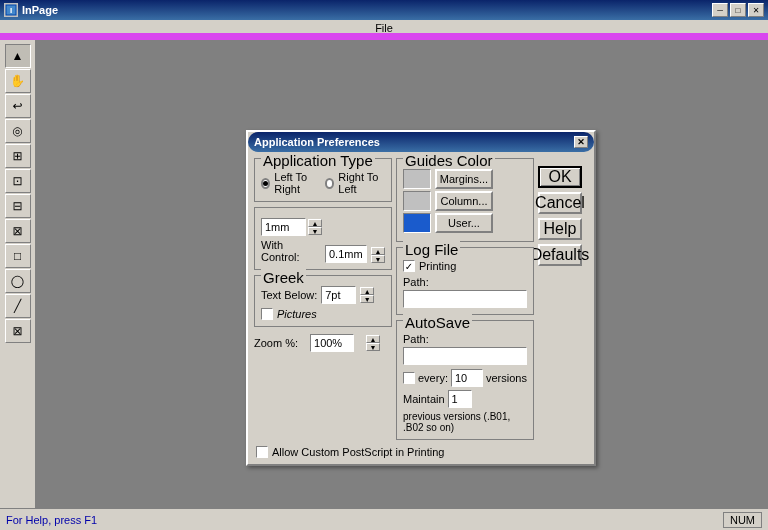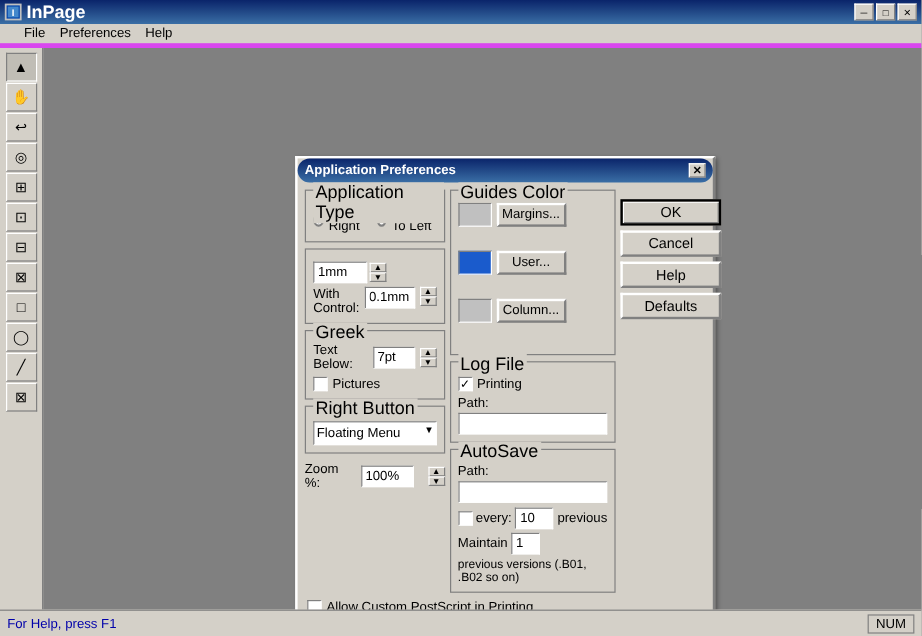--- a/index.html
+++ b/index.html
@@ -29,21 +29,21 @@
       margin-right: 4px;
       background: #c0c0c0;
       display: flex;
       align-items: center;
       justify-content: center;
       font-size: 9px;
       color: #333;
     }
     .title-bar-text {
       flex: 1;
-      font-size: 15px;
+      font-size: 11px;
       font-weight: bold;
     }
     .title-bar-controls {
       display: flex;
       gap: 2px;
     }
     .tb-btn {
       width: 16px;
       height: 14px;
       background: #d4d0c8;
@@ -59,22 +59,23 @@
     .tb-btn.close-btn {
       background: #d4d0c8;
     }
 
     
     .menu-bar {
       background: #d4d0c8;
       height: 20px;
       display: flex;
       align-items: center;
-      padding: 0 14px;
-      border-bottom: 4px solid #d946ef;
+      padding: 0 2px;
+      border-bottom: 7px solid #d946ef;
+      flex-direction: column;
     }
     .menu-item {
       padding: 2px 6px;
       font-size: 11px;
       cursor: pointer;
     }
 
     
     .main-area {
       display: flex;
@@ -203,26 +204,26 @@
     }
 
     
     .dialog-buttons {
       display: flex;
       flex-direction: column;
       gap: 4px;
       padding: 8px 6px 8px 0;
     }
     .win-btn {
-      width: 84px;
+      width: 44px;
       height: 22px;
       background: #d4d0c8;
       border: 2px solid;
       border-color: #ffffff #808080 #808080 #ffffff;
-      font-size: 12px;
+      font-size: 16px;
       cursor: pointer;
       display: flex;
       align-items: center;
       justify-content: center;
     }
     .win-btn.default-btn {
       border-color: #000000;
       border-width: 2px;
       box-shadow: inset 1px 1px 0 #fff, inset -1px -1px 0 #808080;
     }
@@ -308,21 +309,21 @@
     .color-swatch {
       width: 28px;
       height: 20px;
       border: 1px solid;
       border-color: #808080 #ffffff #ffffff #808080;
     }
     .swatch-row {
       display: flex;
       align-items: flex-start;
       gap: 4px;
-      margin-bottom: 20px;
+      margin-bottom: 2px;
     }
 
     
     .select-field {
       height: 20px;
       background: white;
       border: 1px solid;
       border-color: #808080 #ffffff #ffffff #808080;
       font-size: 11px;
       font-family: inherit;
@@ -431,57 +432,46 @@
             </div>
 
             <div class="section" style="padding-top: 8px;">
               <div style="display: flex; align-items: center; gap: 2px; margin-top: 2px;">
                 <input class="input-field" style="width: 45px;" value="1mm">
                 <div class="spin-btns">
                   <div class="spin-btn">▲</div>
                   <div class="spin-btn">▼</div>
                 </div>
               </div>
-              <div style="display: flex; align-items: flex-start; gap: 4px; margin-top: 3px;">
+              <div style="display: flex; align-items: flex-end; gap: 4px; margin-top: 3px;">
                 <span class="label-text">With Control:</span>
                 <input class="input-field" style="width: 42px;" value="0.1mm">
                 <div class="spin-btns">
                   <div class="spin-btn">▲</div>
                   <div class="spin-btn">▼</div>
                 </div>
               </div>
             </div>
 
             <div class="section" style="padding-top: 8px;">
               <span class="section-title">Greek</span>
               <div style="display: flex; align-items: center; gap: 4px; margin-top: 2px;">
                 <span class="label-text">Text Below:</span>
                 <input class="input-field" style="width: 35px;" value="7pt">
                 <div class="spin-btns">
                   <div class="spin-btn">▲</div>
                   <div class="spin-btn">▼</div>
                 </div>
               </div>
-              <div class="checkbox-row" style="margin-top: 4px;">
+              <div class="checkbox-row" style="margin-top: 4px; font-style: italic;">
                 <div class="checkbox-input"></div>
                 <span class="label-text">Pictures</span>
               </div>
             </div>
 
-            <div class="section" style="padding-top: 8px;">
-              <span class="section-title">Right Button</span>
-              <div class="select-wrapper" style="margin-top: 4px;">
-                <select class="select-field">
-                  <option>Floating Menu</option>
-                  <option>Context Menu</option>
-                  <option>None</option>
-                </select>
-                <span class="select-arrow">▼</span>
-              </div>
-            </div>
 
             <div style="display: flex; align-items: center; gap: 12px; padding: 2px 0 0 0;">
               <span class="label-text">Zoom %:</span>
               <input class="input-field" style="width: 44px;" value="100%">
               <div class="spin-btns">
                 <div class="spin-btn">▲</div>
                 <div class="spin-btn">▼</div>
               </div>
             </div>
           </div>
@@ -489,26 +479,26 @@
           <div style="flex: 1; display: flex; flex-direction: column; gap: 5px;">
 
             <div class="section" style="padding-top: 8px;">
               <span class="section-title">Guides Color</span>
               <div style="margin-top: 2px;">
                 <div class="swatch-row">
                   <div class="color-swatch" style="background: #c0c0c0;"></div>
                   <button class="win-btn" style="width: 58px; height: 20px; font-size: 11px;">Margins...</button>
                 </div>
                 <div class="swatch-row">
+                  <div class="color-swatch" style="background: #c0c0c0;"></div>
+                  <button class="win-btn" style="width: 58px; height: 20px; font-size: 11px;">Column...</button>
+                </div>
+                <div class="swatch-row">
                   <div class="color-swatch" style="background: #1a5bcc;"></div>
                   <button class="win-btn" style="width: 58px; height: 20px; font-size: 11px;">User...</button>
-                </div>
-                <div class="swatch-row">
-                  <div class="color-swatch" style="background: #c0c0c0;"></div>
-                  <button class="win-btn" style="width: 58px; height: 20px; font-size: 11px;">Column...</button>
                 </div>
               </div>
             </div>
 
             <div class="section" style="padding-top: 8px;">
               <span class="section-title">Log File</span>
               <div class="checkbox-row" style="margin-top: 4px;">
                 <div class="checkbox-input" style="font-size: 10px;">✓</div>
                 <span class="label-text">Printing</span>
               </div>
@@ -521,21 +511,21 @@
             <div class="section" style="padding-top: 8px;">
               <span class="section-title">AutoSave</span>
               <div style="margin-top: 4px;">
                 <span class="label-text">Path:</span>
                 <input class="path-input" style="margin-top: 2px; width: 100%;" value="">
               </div>
               <div style="display: flex; align-items: center; gap: 3px; margin-top: 4px;">
                 <div class="checkbox-input"></div>
                 <span class="label-text">every:</span>
                 <input class="input-field" style="width: 32px;" value="10">
-                <span class="label-text">previous</span>
+                <span class="label-text">versions</span>
               </div>
               <div style="display: flex; align-items: center; gap: 3px; margin-top: 3px; flex-wrap: wrap;">
                 <span class="label-text">Maintain</span>
                 <input class="input-field" style="width: 24px;" value="1">
                 <span class="label-text" style="font-size: 10px;">previous versions (.B01, .B02 so on)</span>
               </div>
             </div>
           </div>
 
           <div class="dialog-buttons">

